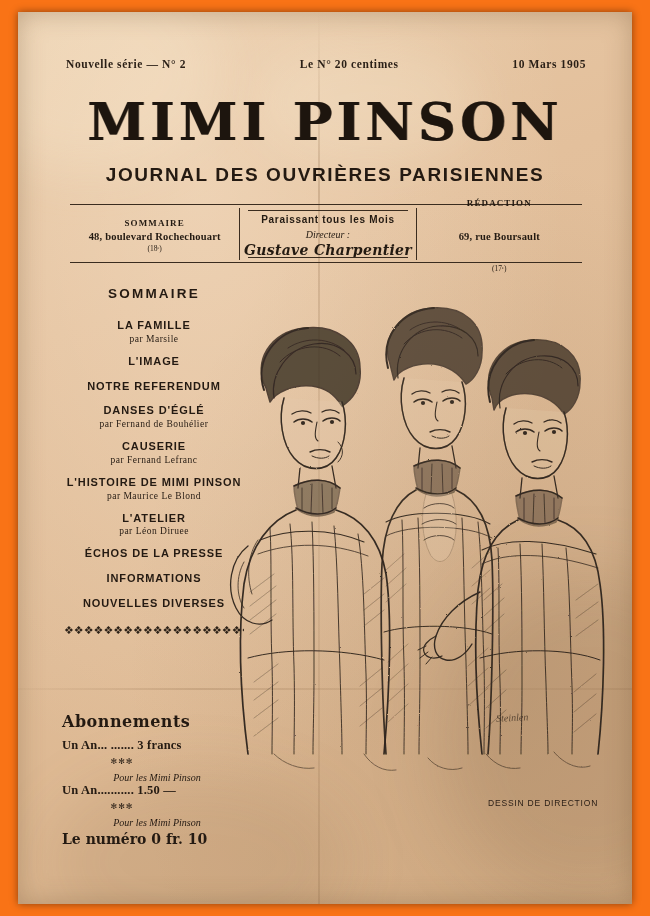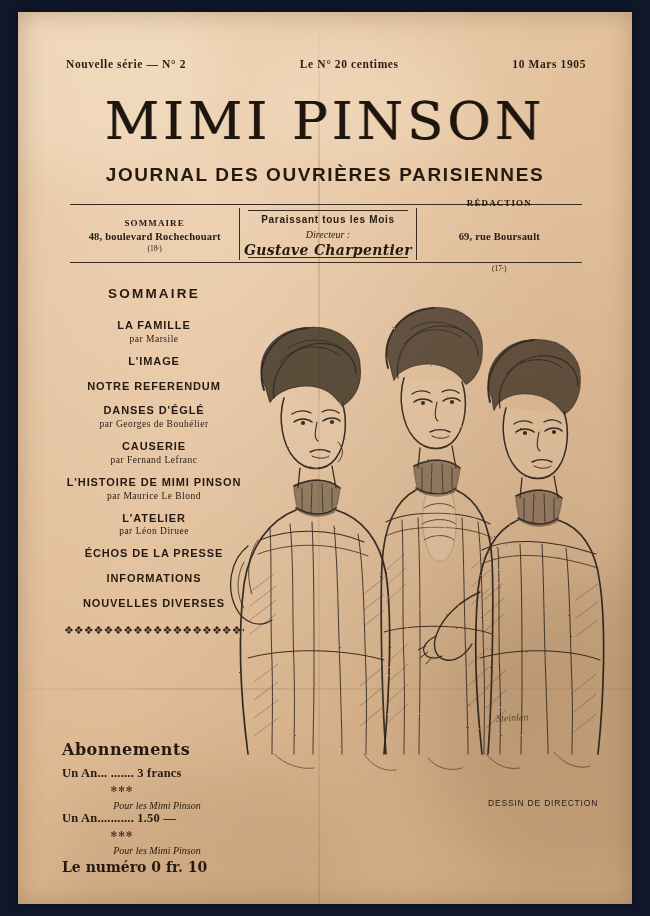--- a/index.html
+++ b/index.html
@@ -11,21 +11,21 @@
     width: 650px;
     height: 916px;
     overflow: hidden;
     font-family: "Liberation Serif", serif;
   }
 
   #page {
     position: relative;
     width: 650px;
     height: 916px;
-    background: #0f172a;
+    background: #f97316;
   }
 
   
   #sheet {
     position: absolute;
     left: 18px;
     top: 12px;
     width: 614px;
     height: 892px;
     background:
@@ -72,21 +72,21 @@
   .topline span { white-space: nowrap; }
 
   
   .masthead {
     position: absolute;
     top: 78px;
     left: 0;
     width: 614px;
     text-align: center;
     font-family: "DejaVu Serif", serif;
-    font-weight: normal;
+    font-weight: bold;
     font-size: 53px;
     letter-spacing: 4px;
     color: #1d150e;
     text-shadow: 0.6px 0 0 rgba(29,21,14,0.55), -0.6px 0 0 rgba(29,21,14,0.3);
   }
   .subtitle {
     position: absolute;
     top: 152px;
     left: 0;
     width: 614px;
@@ -224,21 +224,20 @@
     white-space: nowrap;
   }
 
   
   .abo {
     position: absolute;
     top: 700px;
     left: 44px;
     width: 190px;
     color: #241a12;
-    margin-top: 28px;
   }
   .abo-title {
     font-family: "DejaVu Serif", serif;
     font-weight: bold;
     font-size: 16px;
     letter-spacing: 0.5px;
     text-align: left;
     margin-bottom: 7px;
   }
   .abo-line {
@@ -358,21 +357,21 @@
           <div class="toc-author">par Marsile</div>
         </div>
         <div class="toc-item">
           <div class="toc-title">L'IMAGE</div>
         </div>
         <div class="toc-item">
           <div class="toc-title">NOTRE REFERENDUM</div>
         </div>
         <div class="toc-item">
           <div class="toc-title">DANSES D'ÉGLÉ</div>
-          <div class="toc-author">par Georges de Bouhélier</div>
+          <div class="toc-author">par Fernand de Bouhélier</div>
         </div>
         <div class="toc-item">
           <div class="toc-title">CAUSERIE</div>
           <div class="toc-author">par Fernand Lefranc</div>
         </div>
         <div class="toc-item">
           <div class="toc-title">L'HISTOIRE DE MIMI PINSON</div>
           <div class="toc-author">par Maurice Le Blond</div>
         </div>
         <div class="toc-item">

